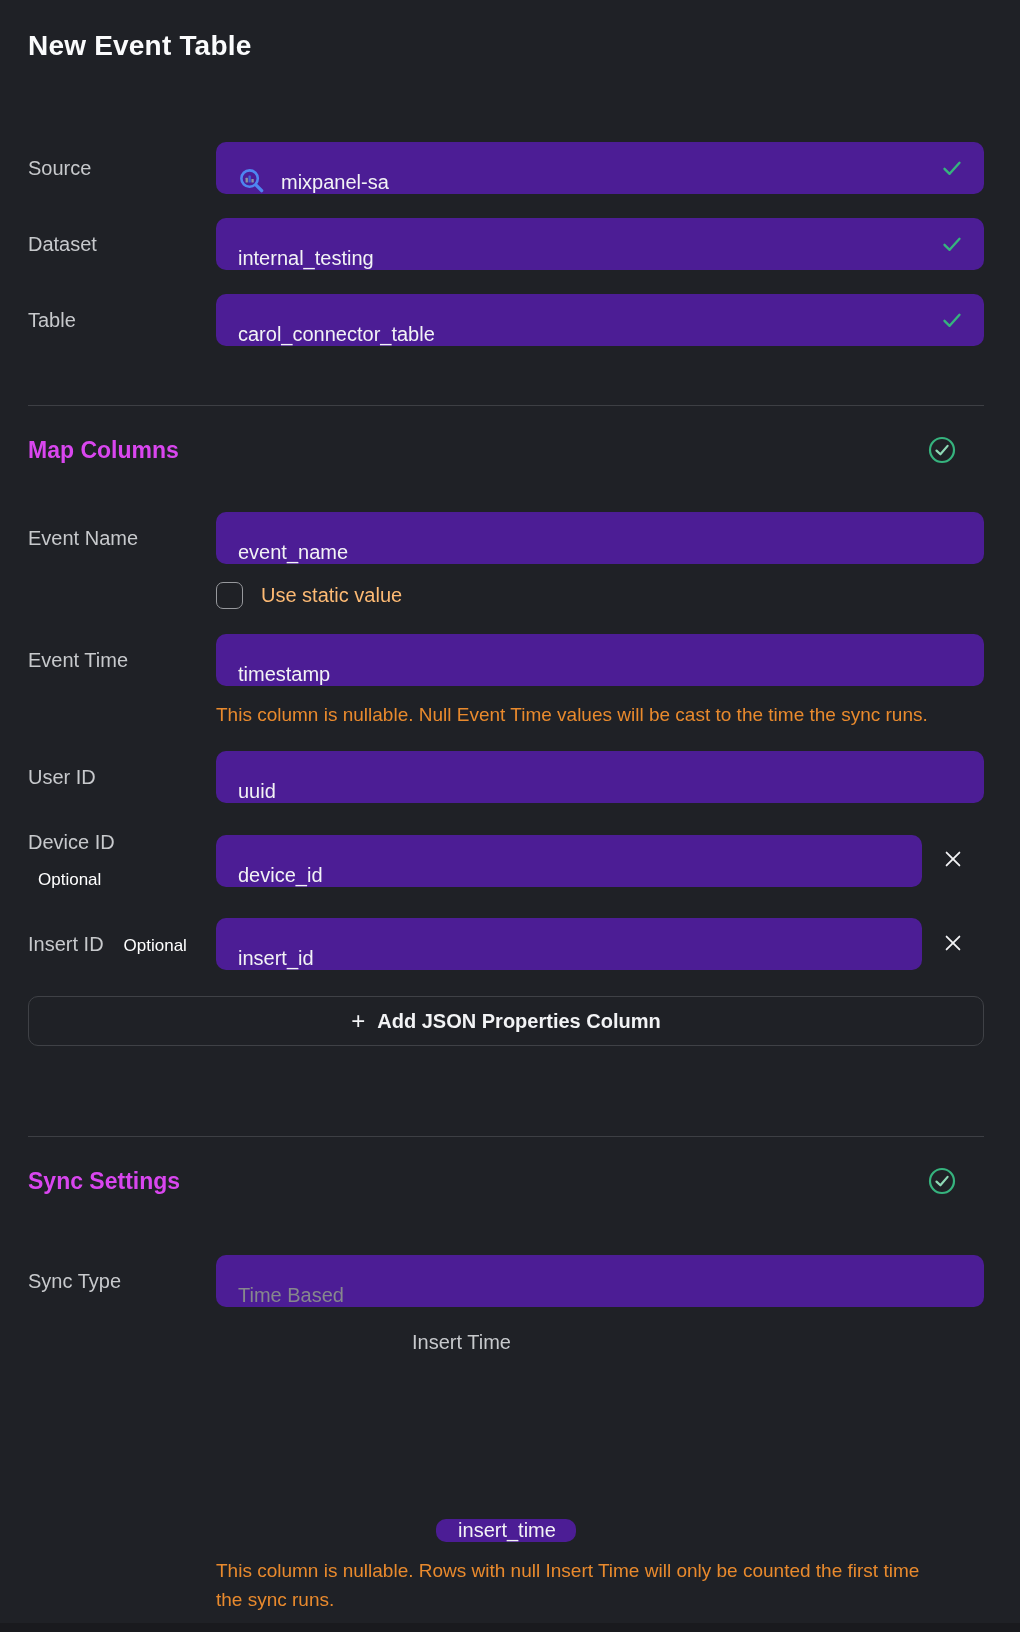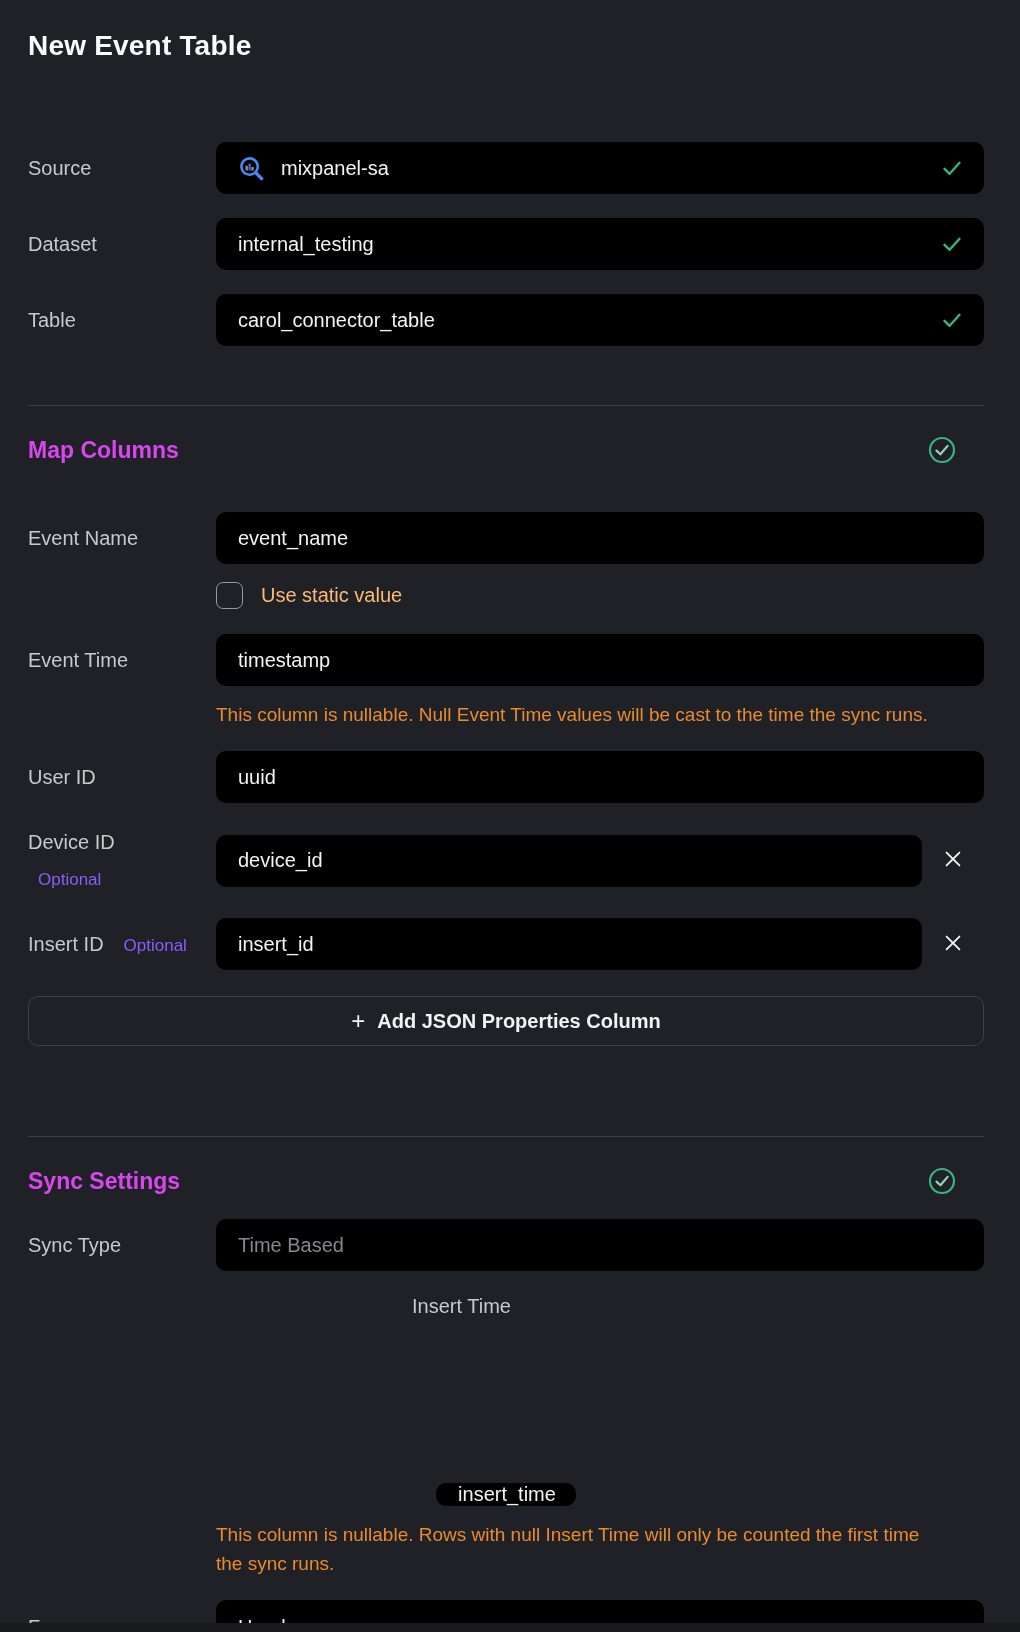--- a/index.html
+++ b/index.html
@@ -29,31 +29,31 @@
   .label-col {
     width: 188px;
     flex: 0 0 188px;
     font-size: 20px;
     color: #c7c9cc;
   }
   .label-stack { display: flex; flex-direction: column; gap: 16px; }
   .label-inline { display: flex; align-items: baseline; gap: 20px; }
   .optional {
     font-size: 17px;
-    color: #8b5cf6;
+    color: #ffffff;
   }
   .label-stack .optional { padding-left: 10px; }
 
   .input-box {
     flex: 1;
     height: 52px;
-    background: #000000;
+    background: #4c1d95;
     border-radius: 10px;
     display: flex;
-    align-items: center;
+    align-items: flex-end;
     padding: 0 20px 0 22px;
     position: relative;
   }
   .input-value {
     font-size: 20px;
     font-weight: 500;
     color: #f2f3f5;
   }
   .input-value.muted { color: #86888d; font-weight: 400; }
   .input-box .leading-icon { margin-right: 16px; display: flex; align-items: center; }
@@ -270,21 +270,21 @@
     </button>
   </div>
 
   <button class="add-json-btn">
     <span class="plus">+</span>
     <span>Add JSON Properties Column</span>
   </button>
 
   <hr class="divider gap-lg">
 
-  <div class="section-header" style="margin-bottom:24px;gap:20px;">
+  <div class="section-header" style="margin-bottom:60px;gap:20px;">
     <div class="section-title">Sync Settings</div>
     <span class="section-status">
       <svg width="28" height="28" viewBox="0 0 28 28">
         <circle cx="14" cy="14" r="12" fill="none" stroke="#36b37e" stroke-width="2.2"></circle>
         <path d="M8.5 14.6 L12.4 18.3 L19.6 9.9" fill="none" stroke="#8fd9b6" stroke-width="2.2" stroke-linecap="round" stroke-linejoin="round"></path>
       </svg>
     </span>
   </div>
 
   <div class="form-row">

